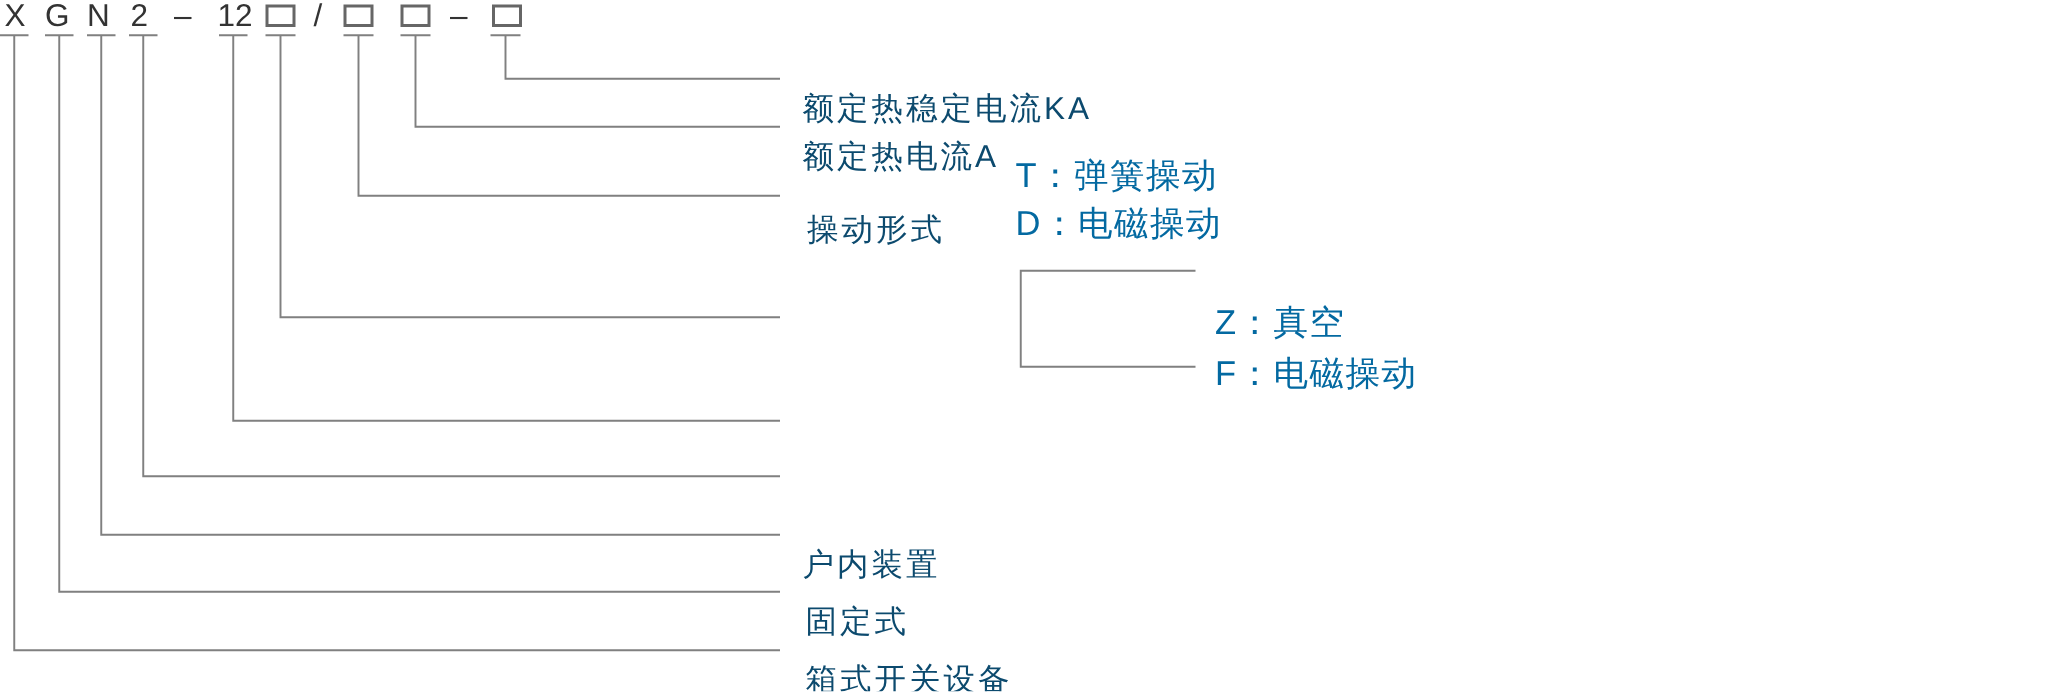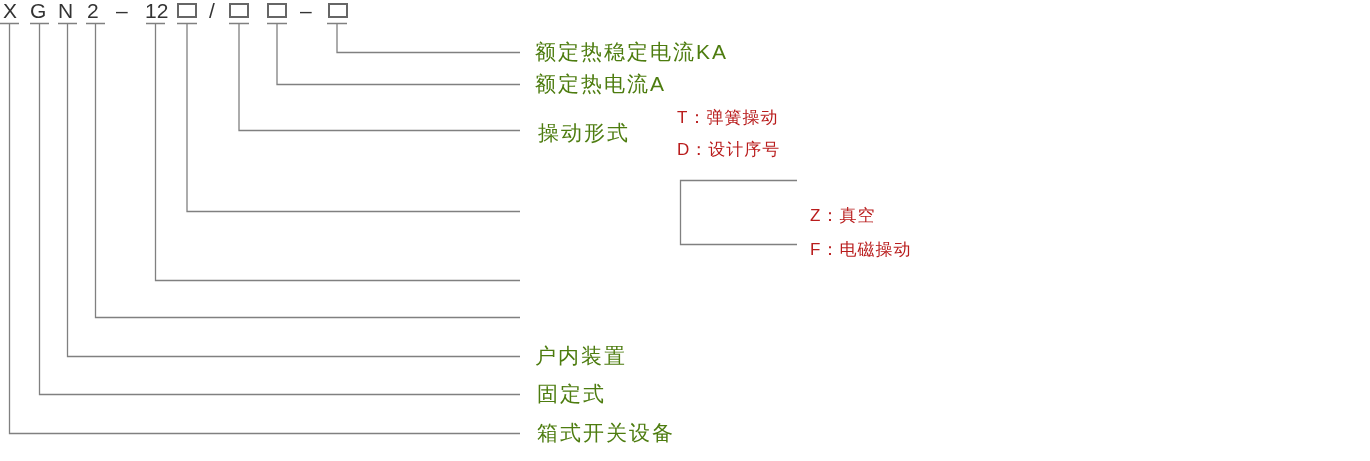--- a/index.html
+++ b/index.html
@@ -42,29 +42,30 @@
     width: 16px;
     height: 11px;
     border: 2px solid #666666;
     background: #ffffff;
   }
   .lbl {
     position: absolute;
     transform: translateY(-50%);
     font-size: 21px;
     letter-spacing: 2px;
-    color: #4d7c0f;
+    color: #0c4a6e;
     white-space: nowrap;
+    margin-top: 20px;
   }
   .opt {
     position: absolute;
     transform: translateY(-50%);
-    font-size: 17px;
+    font-size: 23px;
     letter-spacing: 1px;
-    color: #b91c1c;
+    color: #0369a1;
     white-space: nowrap;
   }
 </style>
 </head>
 <body>
 
 <div class="stage">
 
   <svg class="lines-svg" viewBox="0 0 1370 461" aria-hidden="true">
     <path d="M0 23.5 H19 M9.5 23.5 V433.5 H520"></path>
@@ -90,21 +91,21 @@
   <span class="code-box" style="left:229px"></span>
   <span class="code-box" style="left:267px"></span>
   <span class="code-char" style="left:300px">–</span>
   <span class="code-box" style="left:328px"></span>
 
   <div class="lbl" style="left:535px; top:52px">额定热稳定电流KA</div>
   <div class="lbl" style="left:535px; top:84px">额定热电流A</div>
 
   <div class="lbl" style="left:538px; top:133px">操动形式</div>
   <div class="opt" style="left:677px; top:117px">T：弹簧操动</div>
-  <div class="opt" style="left:677px; top:149px">D：设计序号</div>
+  <div class="opt" style="left:677px; top:149px">D：电磁操动</div>
 
   <div class="opt" style="left:810px; top:215px">Z：真空</div>
   <div class="opt" style="left:810px; top:249px">F：电磁操动</div>
 
   <div class="lbl" style="left:535px; top:356px">户内装置</div>
   <div class="lbl" style="left:537px; top:394px">固定式</div>
   <div class="lbl" style="left:537px; top:433px">箱式开关设备</div>
 
 </div>
 

